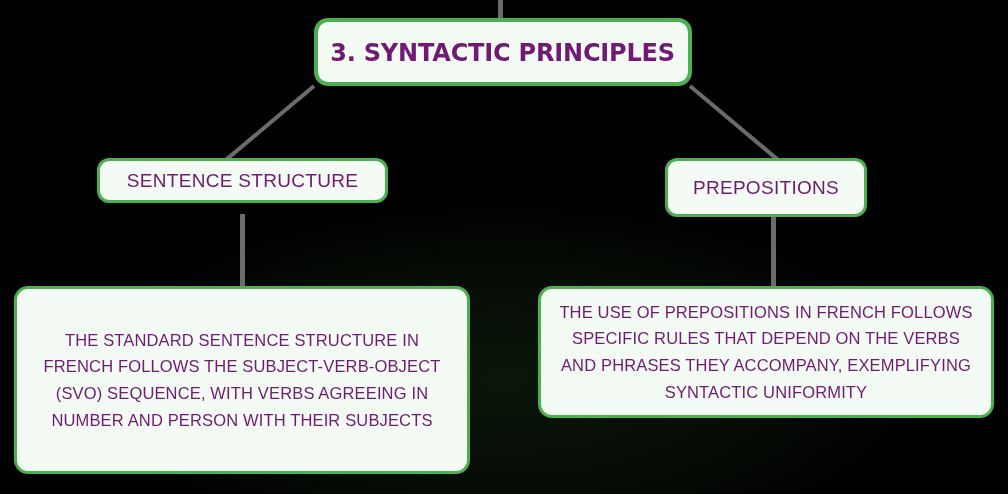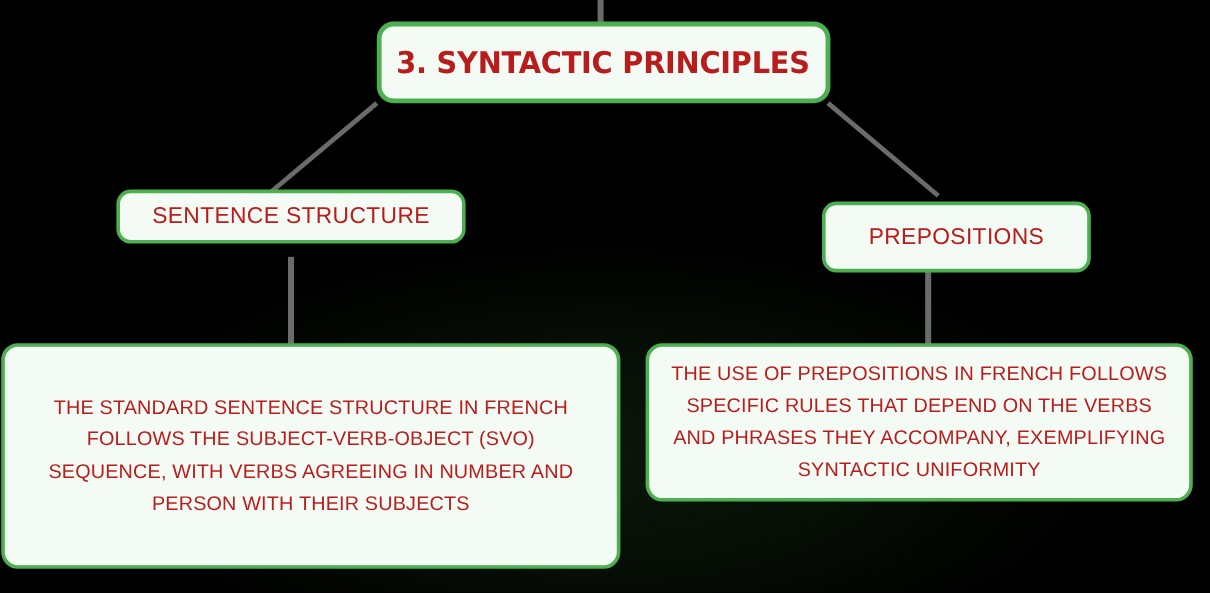--- a/index.html
+++ b/index.html
@@ -27,21 +27,21 @@
   .node {
     position: absolute;
     box-sizing: border-box;
     background: #f4faf4;
     border: 3px solid #4caf50;
     border-radius: 12px;
     display: flex;
     align-items: center;
     justify-content: center;
     text-align: center;
-    color: #b91c1c;
+    color: #701a75;
     z-index: 3;
   }
 
   .node-title {
     border-width: 4px;
     border-radius: 14px;
     font-weight: 700;
     letter-spacing: 0.2px;
     font-size: 25px;
     font-family: "DejaVu Sans", sans-serif;
@@ -102,25 +102,25 @@
   <div class="conn" style="left:771px; top:214px; width:5px; height:74px;"></div>
 
   <div class="node node-title" style="left:314px; top:18px; width:378px; height:68px;">
     <span class="label">3. SYNTACTIC PRINCIPLES</span>
   </div>
 
   <div class="node node-branch" style="left:97px; top:158px; width:291px; height:45px;">
     <span class="label">SENTENCE STRUCTURE</span>
   </div>
 
-  <div class="node node-branch" style="left:665px; top:168px; width:224px; height:59px;margin-left:20px;">
+  <div class="node node-branch" style="left:665px; top:158px; width:202px; height:59px;">
     <span class="label">PREPOSITIONS</span>
   </div>
 
-  <div class="node node-detail" style="left:1px; top:286px; width:516px; height:188px;">
+  <div class="node node-detail" style="left:14px; top:286px; width:456px; height:188px;">
     <span class="label">THE STANDARD SENTENCE STRUCTURE IN FRENCH FOLLOWS THE SUBJECT-VERB-OBJECT (SVO) SEQUENCE, WITH VERBS AGREEING IN NUMBER AND PERSON WITH THEIR SUBJECTS</span>
   </div>
 
   <div class="node node-detail" style="left:538px; top:286px; width:456px; height:132px;">
     <span class="label">THE USE OF PREPOSITIONS IN FRENCH FOLLOWS SPECIFIC RULES THAT DEPEND ON THE VERBS AND PHRASES THEY ACCOMPANY, EXEMPLIFYING SYNTACTIC UNIFORMITY</span>
   </div>
 
 </div>
 
 </body></html>

